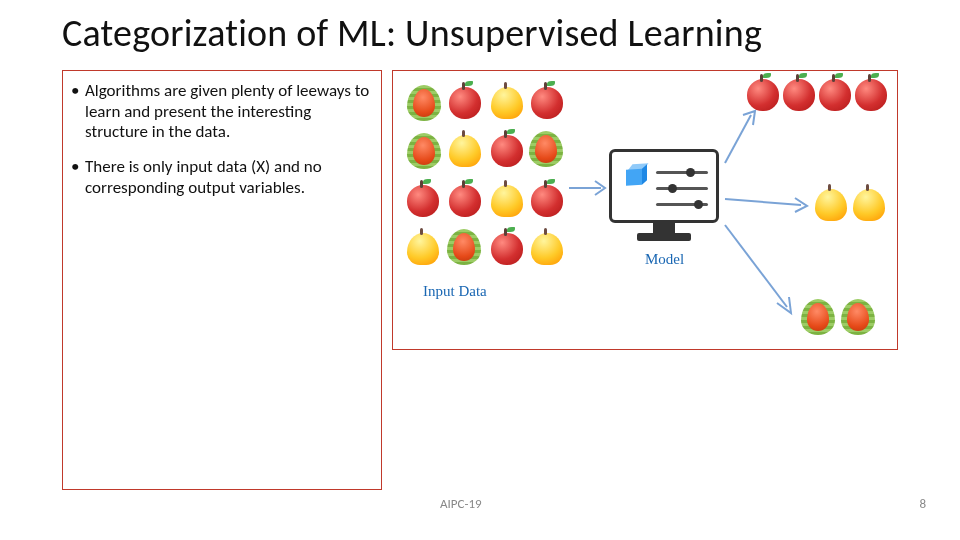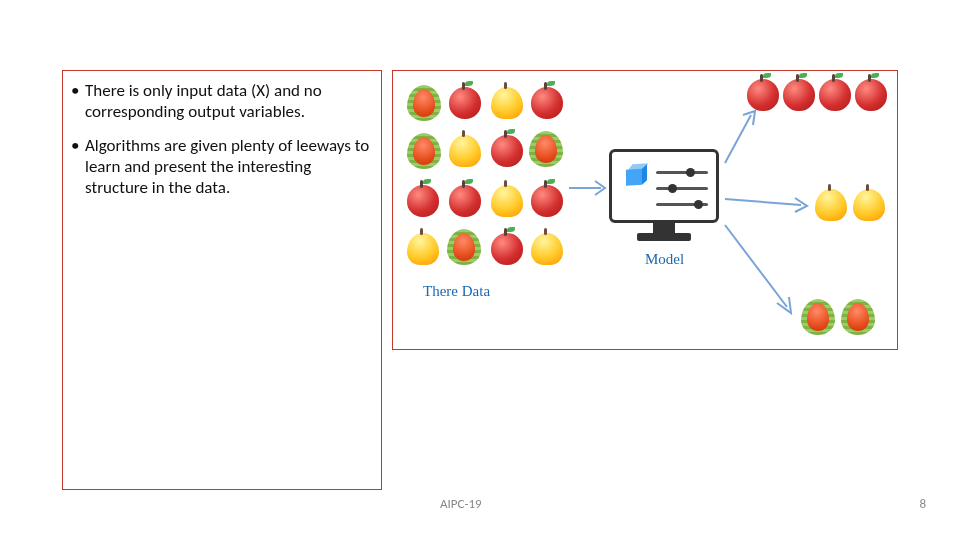--- a/index.html
+++ b/index.html
@@ -57,25 +57,26 @@
   .out-mango { left:422px; top:118px; width:80px; height:40px; }
   .out-almond { left:408px; top:228px; width:100px; height:42px; }
 
   .footer-code { position:absolute; left:440px; top:496px; font-size:13px; color:#888; }
   .page-num { position:absolute; right:34px; top:496px; font-size:13px; color:#888; }
 </style>
 </head>
 <body>
 
 <div class="slide">
+  <h1 class="title">Categorization of ML: Unsupervised Learning</h1>
 
   <div class="left-box">
     <ul class="bullets">
+      <li>Algorithms are given plenty of leeways to learn and present the interesting structure in the data.</li>
       <li>There is only input data (X) and no corresponding output variables.</li>
-      <li>Algorithms are given plenty of leeways to learn and present the interesting structure in the data.</li>
     </ul>
   </div>
 
   <div class="right-box">
     <div class="diagram">
 
       <div class="input-grid">
           <div class="almond-wrap" style="position: absolute; left: 6px; top: 4px;">
             <div class="almond-outer"></div>
             <div class="almond-inner"></div>
@@ -131,21 +132,21 @@
             <div class="slider-row">
                 <div class="track"></div>
                 <div class="knob" style="left: 38px;"></div>
               </div>
           </div>
         </div>
         <div class="stand"></div>
           <div class="base"></div>
       </div>
 
-      <div class="lbl input">There Data</div>
+      <div class="lbl input">Input Data</div>
       <div class="lbl model">Model</div>
 
       <svg class="arrow" style="left:328px; top:36px;" width="40" height="60">
         <line x1="4" y1="56" x2="30" y2="8" stroke-width="2"></line>
           <polyline points="22,8 34,4 32,18" stroke-width="2"></polyline>
       </svg>
       <svg class="arrow" style="left:330px; top:118px;" width="90" height="26">
         <line x1="2" y1="10" x2="78" y2="16" stroke-width="2"></line>
           <polyline points="72,9 84,17 72,23" stroke-width="2"></polyline>
       </svg>

